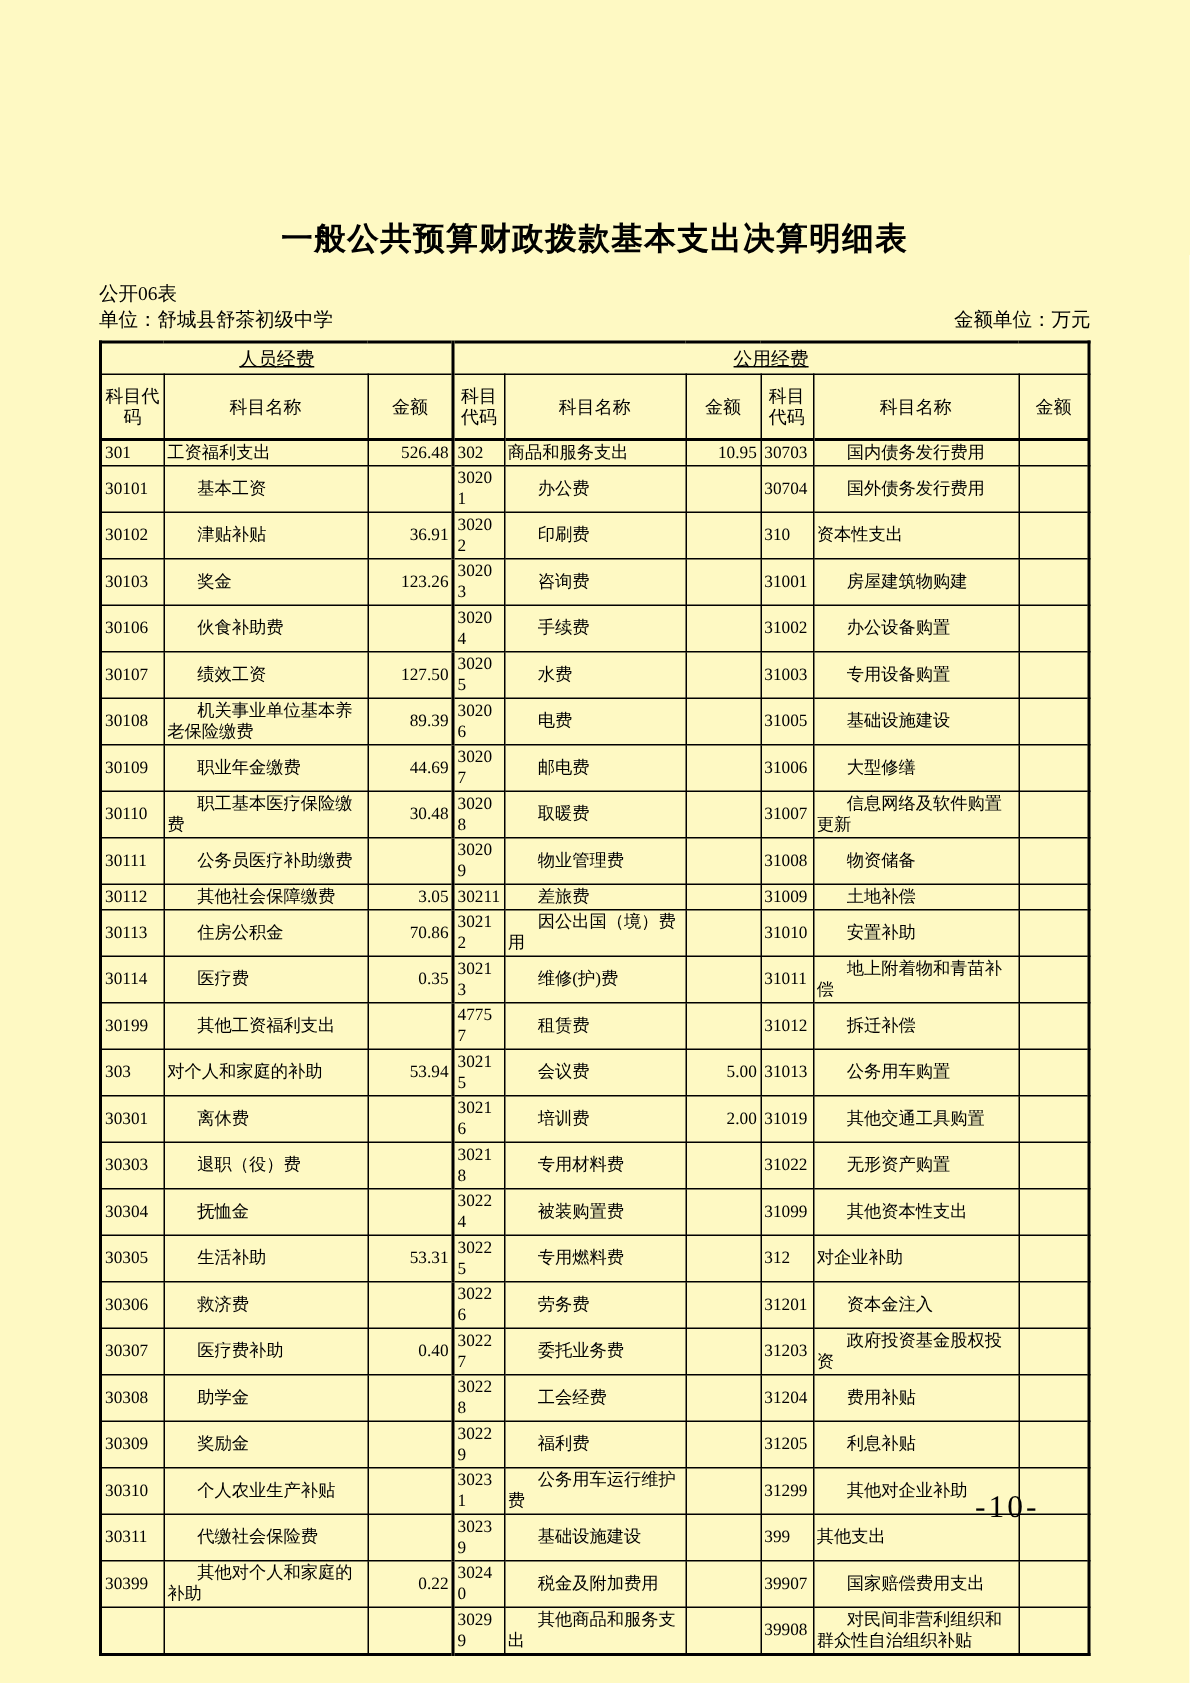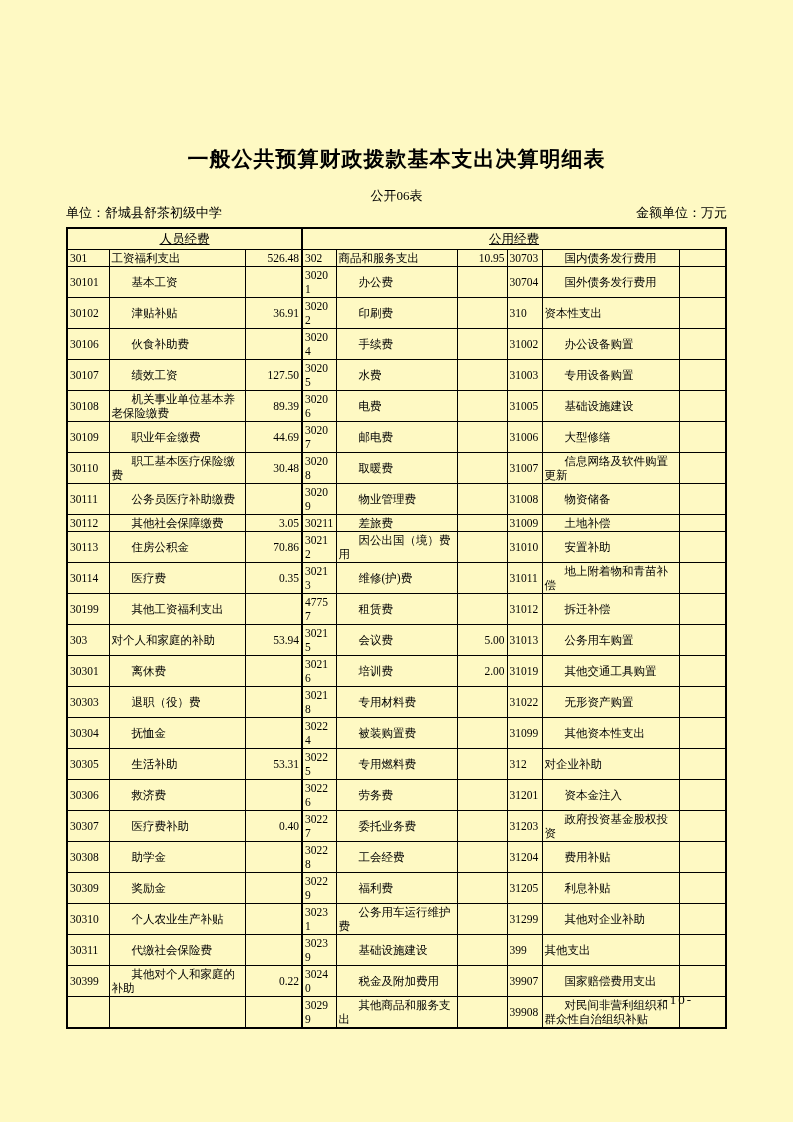--- a/index.html
+++ b/index.html
@@ -17,21 +17,21 @@
   }
   .title {
     margin: 0 0 16px 0;
     text-align: center;
     font-size: 21px;
     font-weight: bold;
     letter-spacing: 1px;
     line-height: 26px;
   }
   .doc-label {
-    text-align: center;
+    text-align: left;
     font-size: 13px;
     line-height: 16px;
     margin-bottom: 1px;
   }
   .meta-row {
     display: flex;
     justify-content: space-between;
     font-size: 13px;
     line-height: 16px;
     margin-bottom: 6px;
@@ -57,21 +57,21 @@
   tbody tr { height: 17px; }
   td.code { text-align: left; padding-left: 2px; }
   td.name { text-align: left; }
   td.name.sub { text-indent: 20px; }
   td.amt { text-align: right; padding-right: 2px; }
   .gsep { border-left: 2px solid #000 !important; margin-top: 11px; }
   .page-number {
     position: absolute;
     top: 992px;
     right: 100px;
-    font-size: 13px;
+    font-size: 21px;
     letter-spacing: 2px;
     margin-left: 41px;
   }
 </style>
 </head>
 <body>
 
 <div class="page">
 
   <h1 class="title">一般公共预算财政拨款基本支出决算明细表</h1>
@@ -93,20 +93,31 @@
         <col style="width:50px">
       <col style="width:35px">
         <col style="width:137px">
         <col style="width:47px">
     </colgroup>
     <thead>
       <tr class="group-row">
         <th colspan="3">人员经费</th>
         <th colspan="6" class="gsep">公用经费</th>
       </tr>
+      <tr class="colhead-row">
+        <th>科目代码</th>
+        <th>科目名称</th>
+        <th>金额</th>
+        <th class="gsep">科目代码</th>
+        <th>科目名称</th>
+        <th>金额</th>
+        <th>科目代码</th>
+        <th>科目名称</th>
+        <th>金额</th>
+      </tr>
     </thead>
     <tbody id="table-body">
         <tr>
           <td class="code">301</td>
           <td class="name">工资福利支出</td>
           <td class="amt">526.48</td>
           <td class="code gsep">302</td>
           <td class="name">商品和服务支出</td>
           <td class="amt">10.95</td>
           <td class="code">30703</td>
@@ -129,20 +140,31 @@
           <td class="name sub">津贴补贴</td>
           <td class="amt">36.91</td>
           <td class="code gsep">30202</td>
           <td class="name sub">印刷费</td>
           <td class="amt"></td>
           <td class="code">310</td>
           <td class="name">资本性支出</td>
           <td class="amt"></td>
         </tr>
         <tr>
+          <td class="code">30103</td>
+          <td class="name sub">奖金</td>
+          <td class="amt">123.26</td>
+          <td class="code gsep">30203</td>
+          <td class="name sub">咨询费</td>
+          <td class="amt"></td>
+          <td class="code">31001</td>
+          <td class="name sub">房屋建筑物购建</td>
+          <td class="amt"></td>
+        </tr>
+        <tr>
           <td class="code">30106</td>
           <td class="name sub">伙食补助费</td>
           <td class="amt"></td>
           <td class="code gsep">30204</td>
           <td class="name sub">手续费</td>
           <td class="amt"></td>
           <td class="code">31002</td>
           <td class="name sub">办公设备购置</td>
           <td class="amt"></td>
         </tr>

